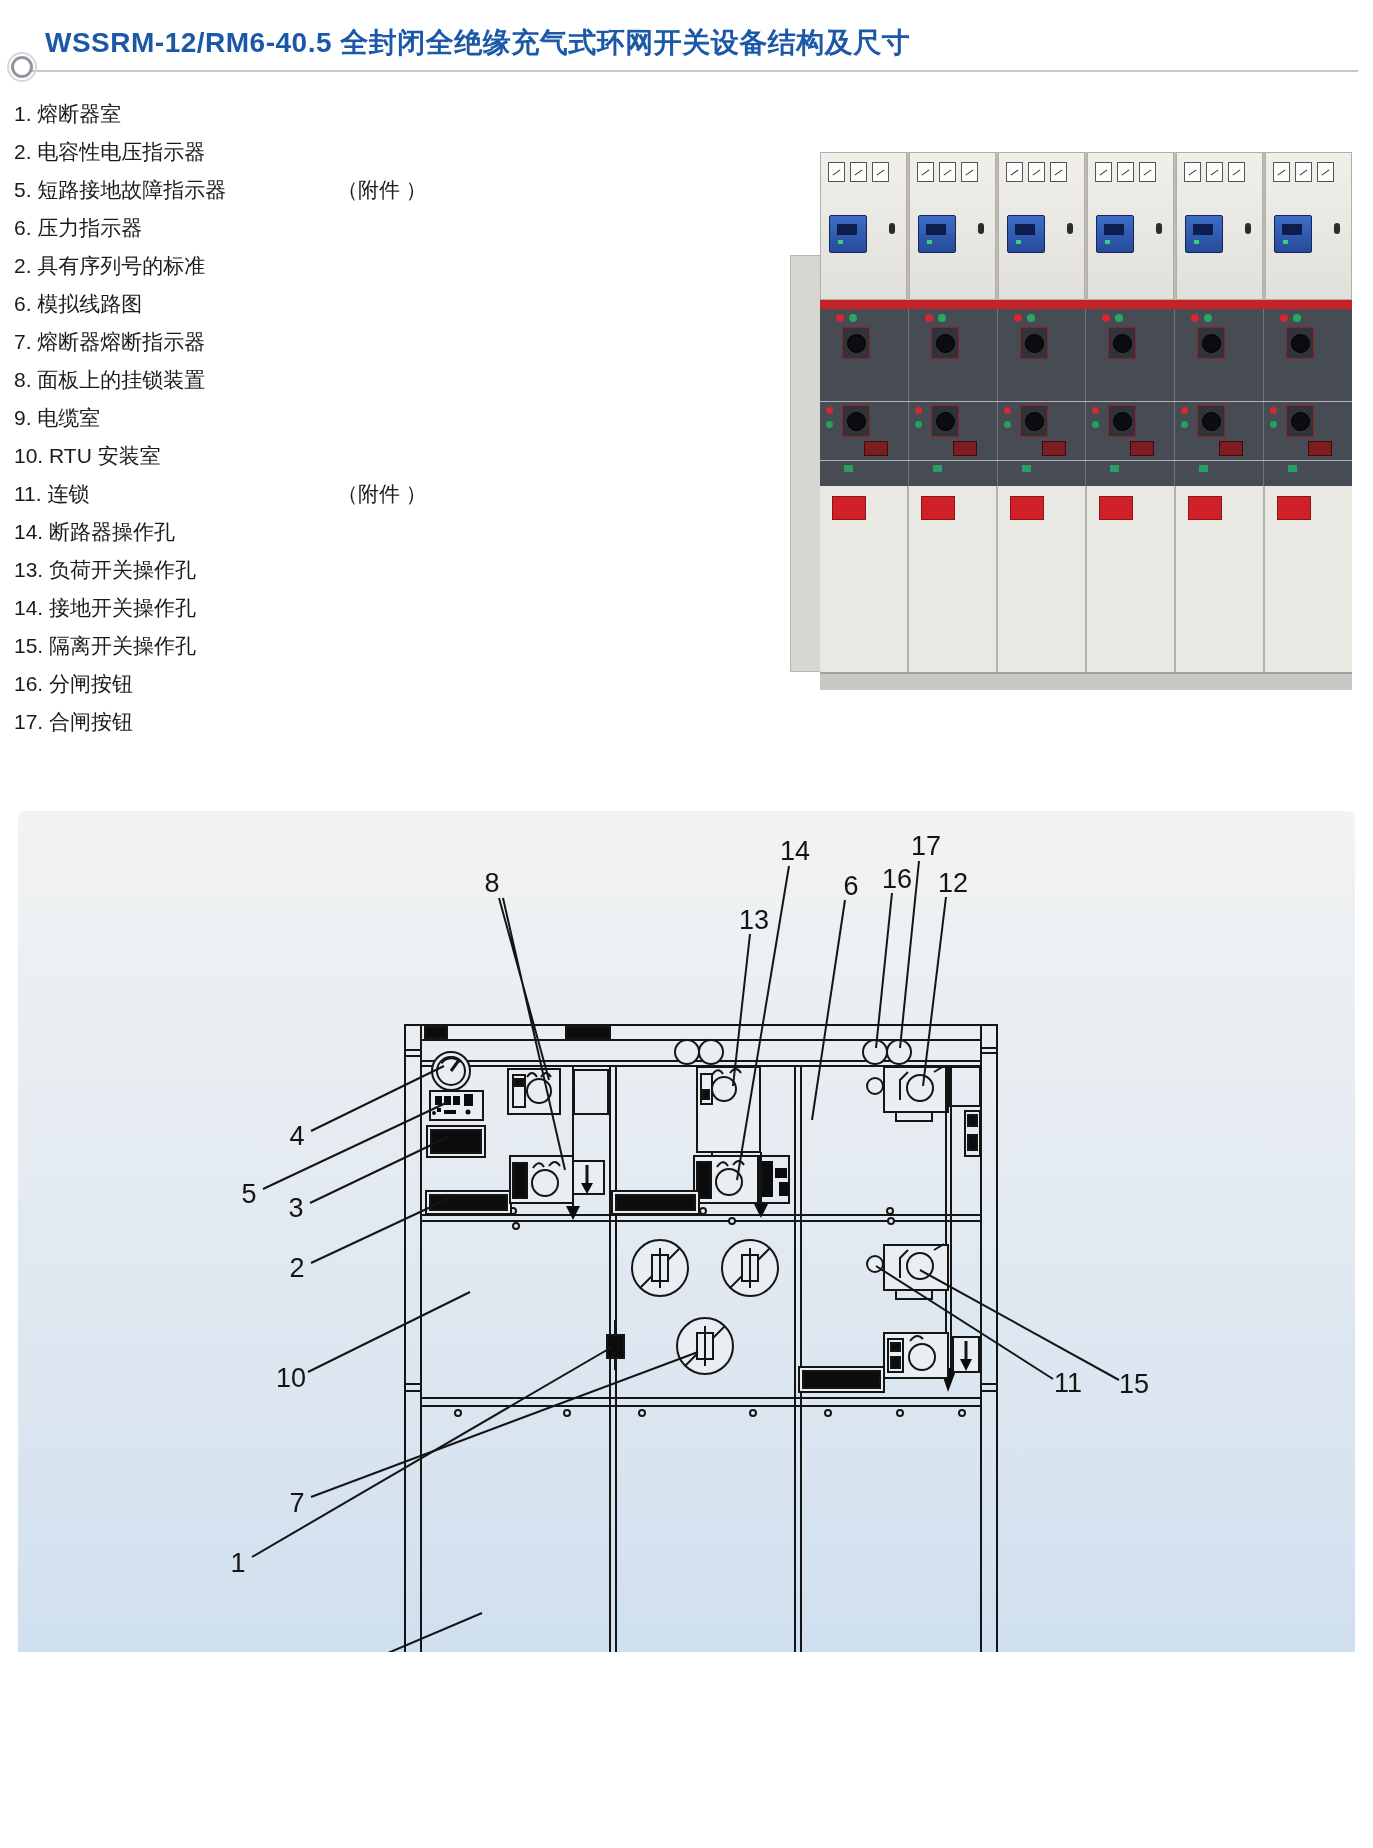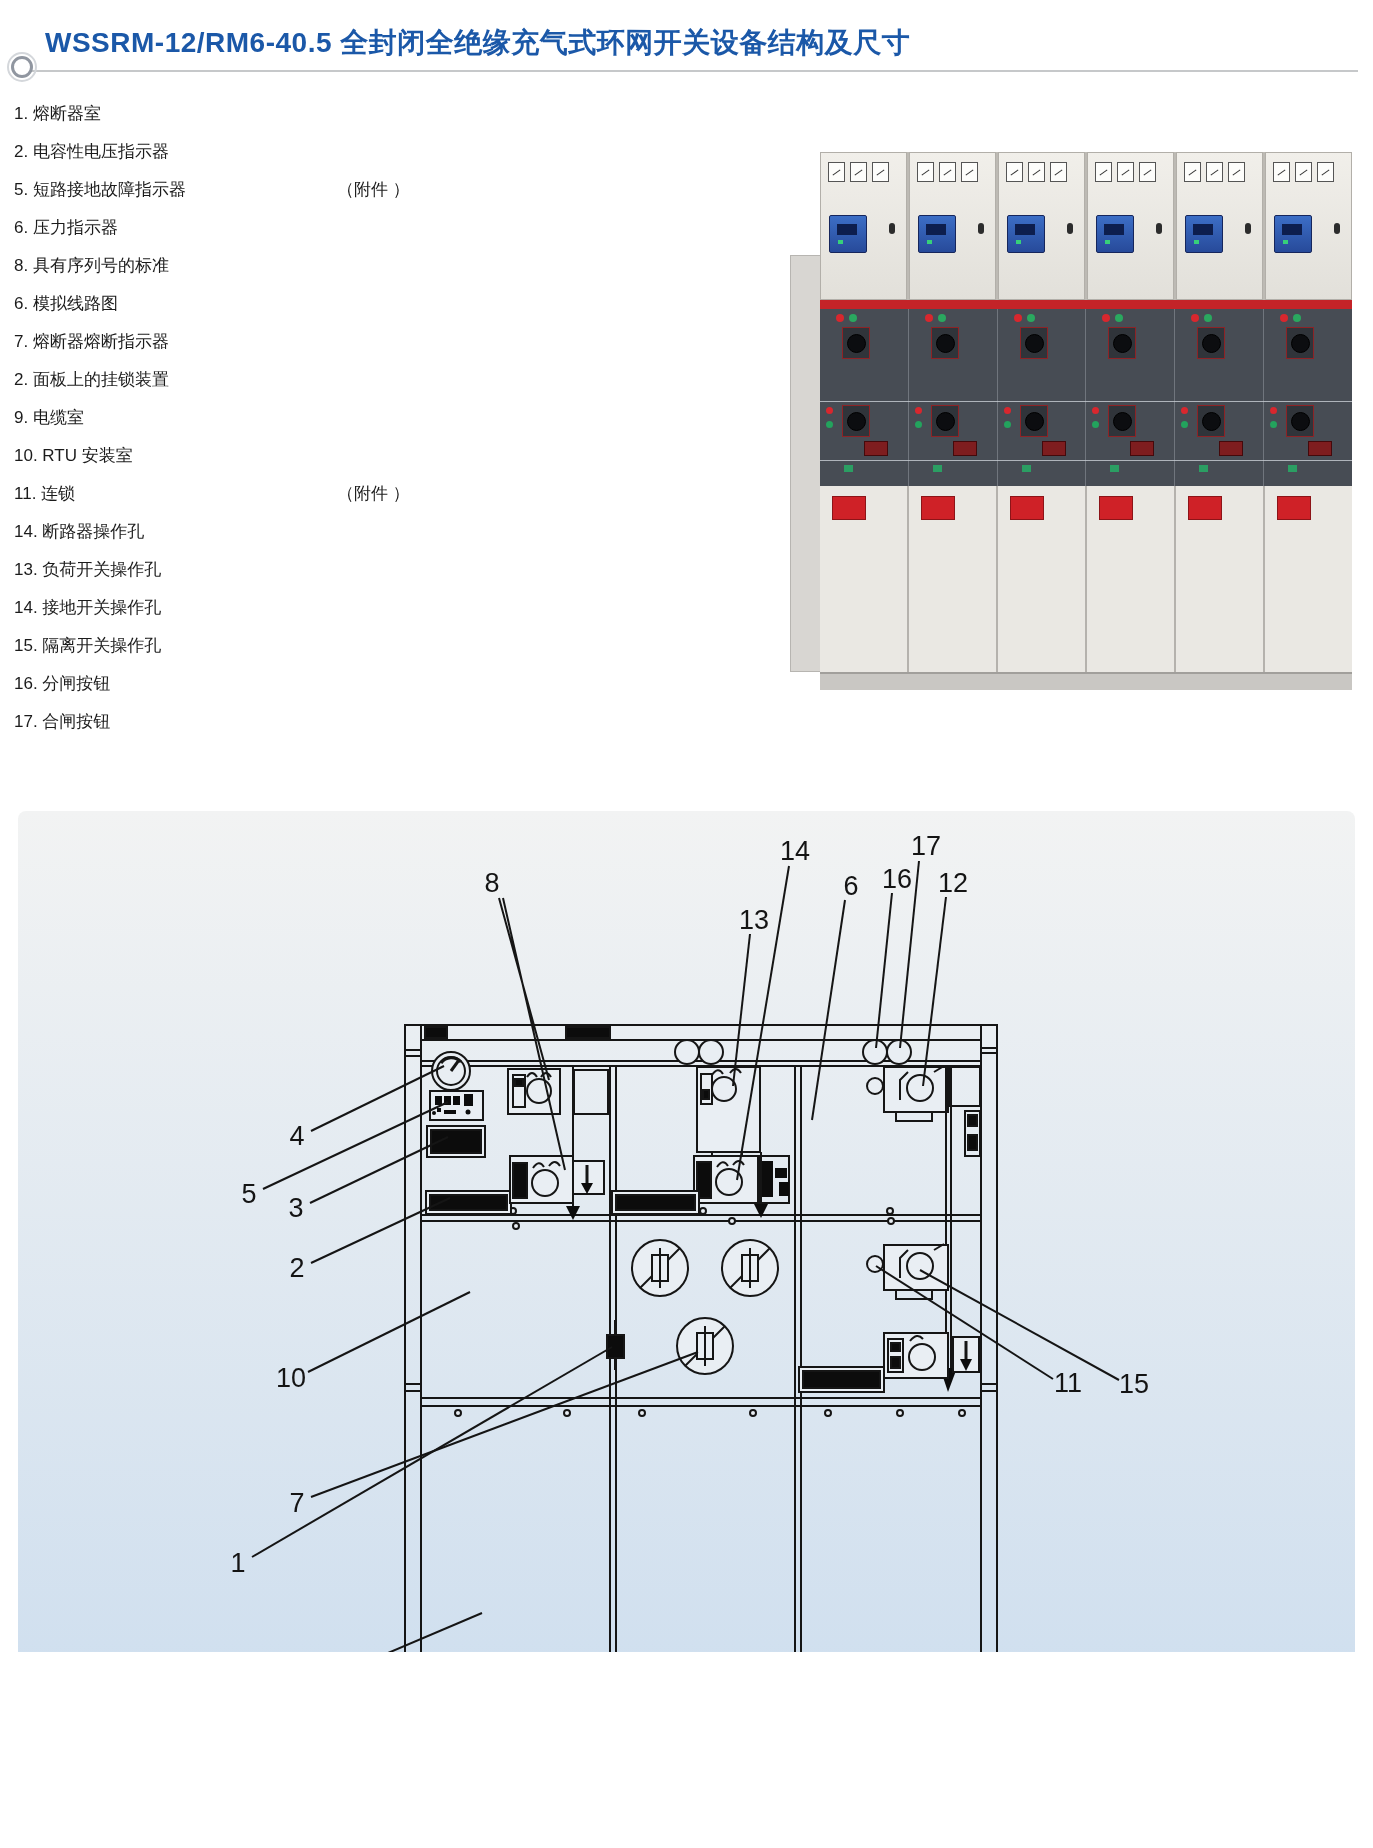--- a/index.html
+++ b/index.html
@@ -8,21 +8,21 @@
 
   
   .ring{position:absolute;left:11px;top:56px;width:16px;height:16px;border-radius:50%;
         border:3px solid #9096a0;outline:2px solid #d4d7db;outline-offset:2px;background:#fff;z-index:3;}
   .title{position:absolute;left:45px;top:24px;margin:0;font-size:28px;font-weight:bold;
          color:#1b58a8;letter-spacing:.5px;white-space:nowrap;z-index:2;}
   .rule{position:absolute;left:28px;top:70px;width:1330px;height:2px;background:#c6c8ca;z-index:1;}
 
   
   .parts{position:absolute;left:14px;top:95px;margin:0;padding:0;list-style:none;}
-  .parts li{position:relative;height:38px;line-height:38px;font-size:17px;color:#1b1b1b;white-space:nowrap;}
+  .parts li{position:relative;height:38px;line-height:38px;font-size:21px;color:#1b1b1b;white-space:nowrap;}
   .parts .note{position:absolute;left:323px;top:0;}
 
   
   .photo{position:absolute;left:790px;top:150px;width:562px;height:545px;}
   .ph-sidewall{position:absolute;left:0;top:105px;width:30px;height:415px;background:#d8d6d2;border:1px solid #b7b5b1;}
   .ph-top{position:absolute;left:30px;top:2px;width:532px;height:148px;background:#bdbab4;display:flex;}
   .ph-panel{position:relative;flex:1;margin-right:2px;background:linear-gradient(#f1efea,#e2e0da);border:1px solid #b2afa9;}
   .ph-panel:last-child{margin-right:0;}
   .meters{position:absolute;left:7px;top:9px;display:flex;gap:5px;}
   .meter{position:relative;display:block;width:15px;height:18px;background:#fdfdfb;border:1px solid #555;}
@@ -64,24 +64,24 @@
 
   <span class="ring"></span>
   <h1 class="title">WSSRM-12/RM6-40.5 全封闭全绝缘充气式环网开关设备结构及尺寸</h1>
   <div class="rule"></div>
 
   <ul class="parts">
     <li><span>1. 熔断器室</span><span class="note"></span></li>
     <li><span>2. 电容性电压指示器</span><span class="note"></span></li>
     <li><span>5. 短路接地故障指示器</span><span class="note">（附件 ）</span></li>
     <li><span>6. 压力指示器</span><span class="note"></span></li>
-    <li><span>8. 具有序列号的标准</span><span class="note"></span></li>
+    <li><span>2. 具有序列号的标准</span><span class="note"></span></li>
     <li><span>6. 模拟线路图</span><span class="note"></span></li>
     <li><span>7. 熔断器熔断指示器</span><span class="note"></span></li>
-    <li><span>2. 面板上的挂锁装置</span><span class="note"></span></li>
+    <li><span>8. 面板上的挂锁装置</span><span class="note"></span></li>
     <li><span>9. 电缆室</span><span class="note"></span></li>
     <li><span>10. RTU 安装室</span><span class="note"></span></li>
     <li><span>11. 连锁</span><span class="note">（附件 ）</span></li>
     <li><span>14. 断路器操作孔</span><span class="note"></span></li>
     <li><span>13. 负荷开关操作孔</span><span class="note"></span></li>
     <li><span>14. 接地开关操作孔</span><span class="note"></span></li>
     <li><span>15. 隔离开关操作孔</span><span class="note"></span></li>
     <li><span>16. 分闸按钮</span><span class="note"></span></li>
     <li><span>17. 合闸按钮</span><span class="note"></span></li>
   </ul>

